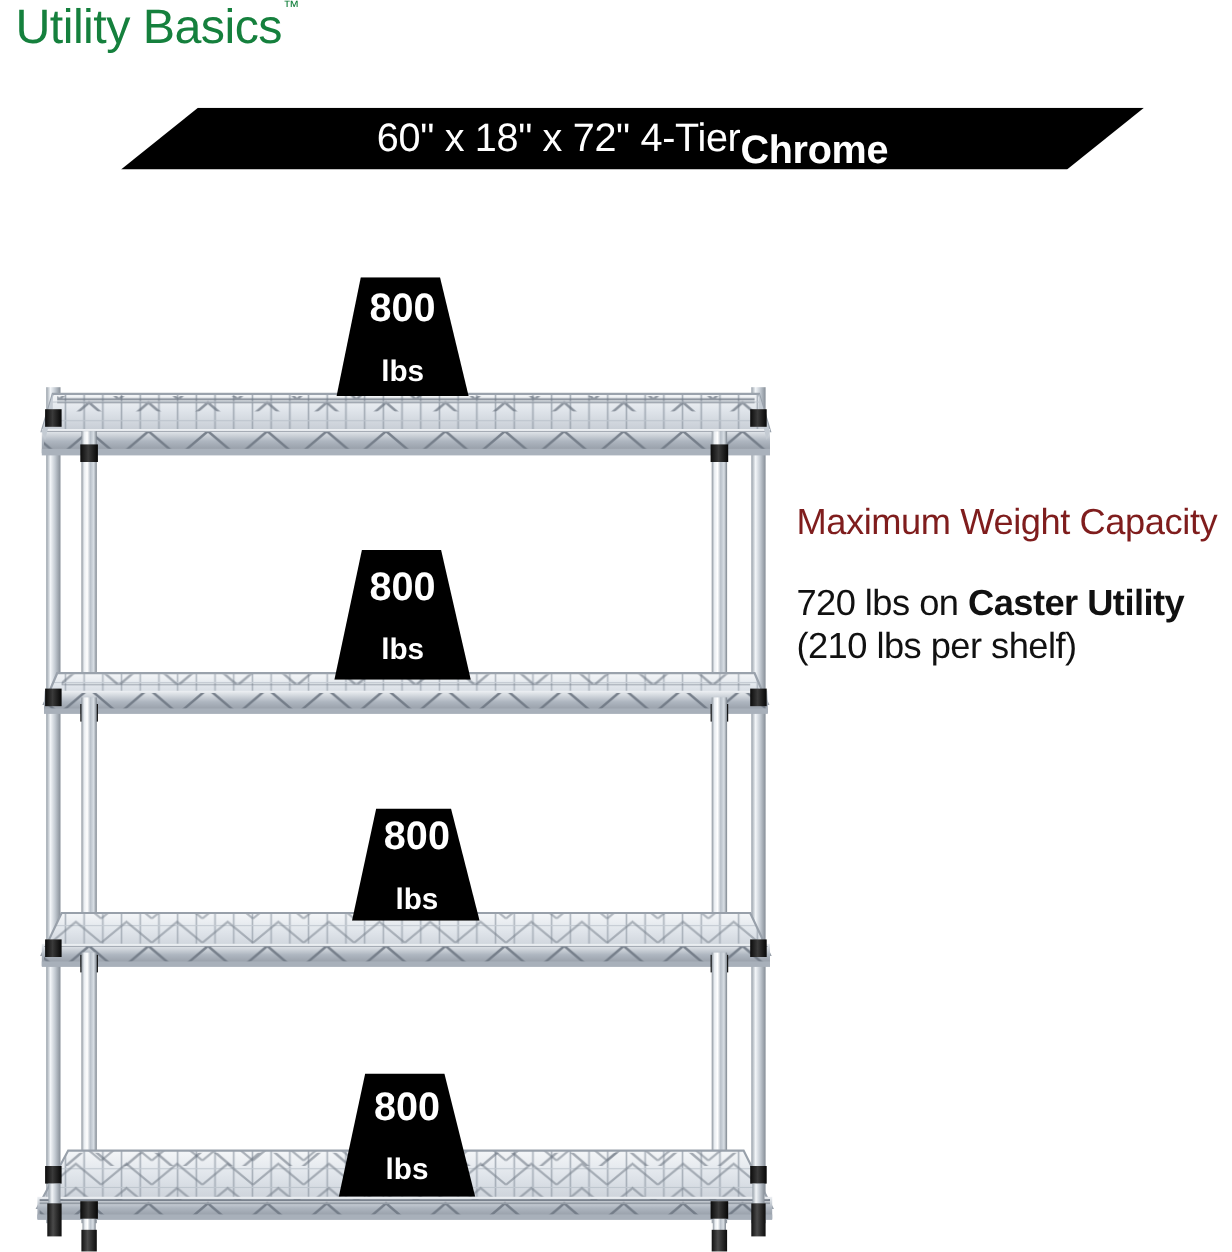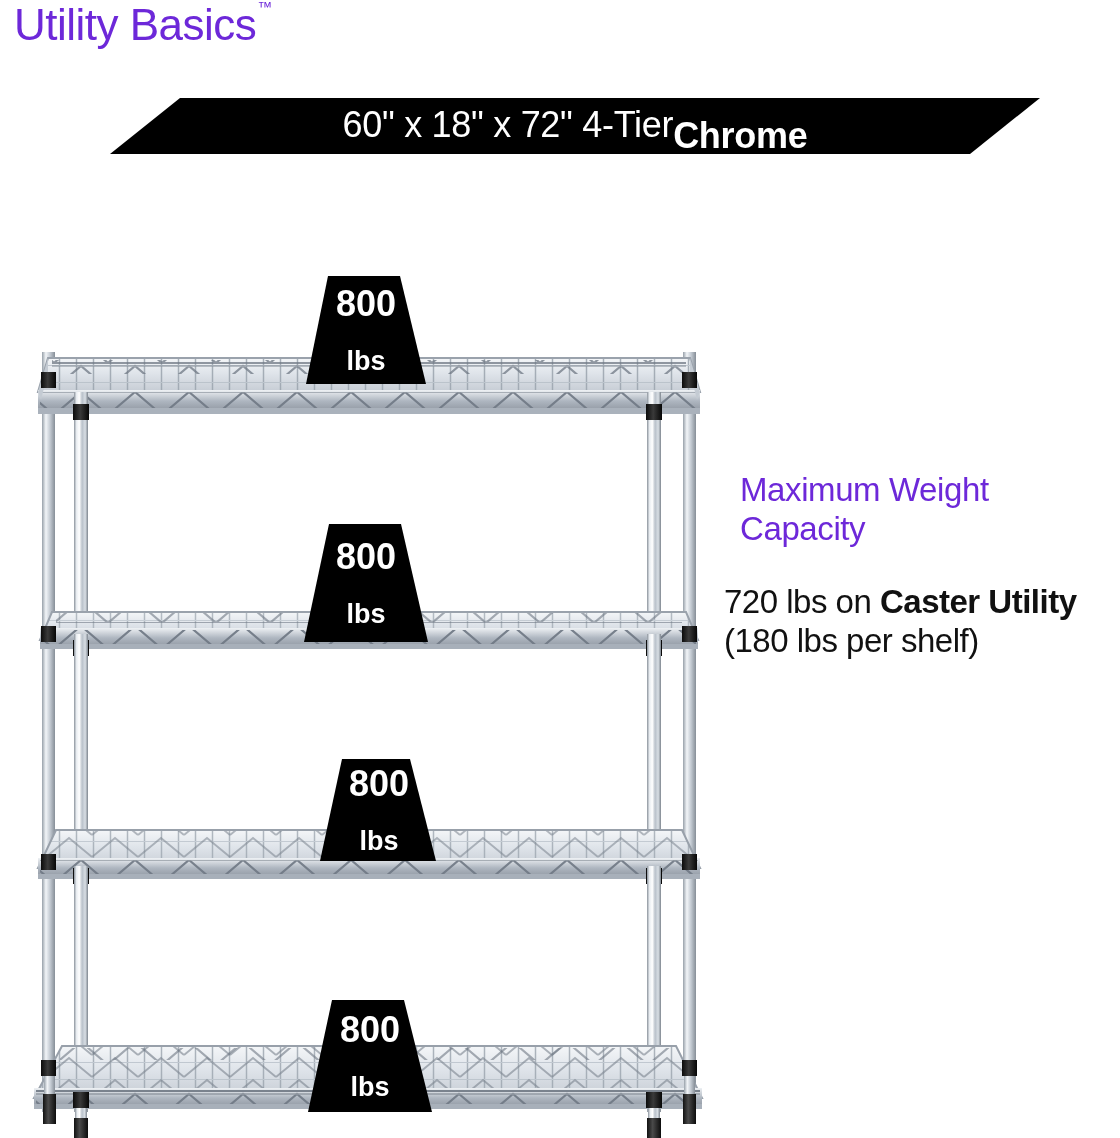--- a/index.html
+++ b/index.html
@@ -10,21 +10,21 @@
     color:#111111;
     overflow:hidden;
     position:relative;
   }
   .page{position:absolute;inset:0;}
 
   
   .brand{
     position:absolute;left:14px;top:2px;
     font-size:44px;font-weight:400;letter-spacing:-0.5px;
-    color:#6d28d9;line-height:1.05;white-space:nowrap;
+    color:#15803d;line-height:1.05;white-space:nowrap;
   }
   .brand .tm{
     font-size:15px;vertical-align:super;letter-spacing:0;
     position:relative;top:-12px;left:1px;
   }
 
   
   .banner{
     position:absolute;left:110px;top:98px;
     width:930px;height:56px;
@@ -38,35 +38,35 @@
     padding-bottom:2px;box-sizing:border-box;
   }
   .banner-text b{font-weight:700;margin-top:21px;}
   .banner-text span{font-weight:400;}
 
   
   .copy{
     position:absolute;left:724px;top:455px;width:392px;
   }
   .copy h2{
-    margin:16px;font-size:33px;font-weight:400;line-height:1.17;
-    letter-spacing:-0.4px;color:#6d28d9;
+    margin:0;font-size:33px;font-weight:400;line-height:1.17;
+    letter-spacing:-0.4px;color:#7f1d1d;
   }
   .copy p{
     margin:34px 0 0 0;font-size:33px;font-weight:400;line-height:1.19;
     letter-spacing:-0.5px;color:#111;
   }
   .copy p b{font-weight:700;}
 
   
   .rack{position:absolute;left:0;top:0;width:720px;height:1138px;}
   .rack svg{display:block;}
 
   
-  .callout{position:absolute;margin-top:24px;}
+  .callout{position:absolute;}
   .callout svg{position:absolute;left:0;top:0;}
   .callout .lbl{
     position:absolute;left:0;top:0;right:0;bottom:0;
     display:flex;flex-direction:column;align-items:center;
     justify-content:center;
     color:#ffffff;font-weight:700;line-height:1.0;
     text-align:center;pointer-events:none;
   }
   .callout .big{font-size:36px;letter-spacing:0px;}
   .callout .sm{font-size:27px;margin-top:26px;letter-spacing:0px;}
@@ -282,16 +282,16 @@
       <polygon points="32,0 104,0 132,112 8,112" fill="#000000"></polygon>
     </svg>
     <div class="lbl">
       <div class="big">800</div>
       <div class="sm">lbs</div>
     </div>
   </div>
 
   <div class="copy">
     <h2>Maximum Weight Capacity</h2>
-    <p><span>720 lbs on </span><b>Caster Utility</b><span> (180 lbs per shelf)</span></p>
+    <p><span>720 lbs on </span><b>Caster Utility</b><span> (210 lbs per shelf)</span></p>
   </div>
 
 </div>
 
 </body></html>

